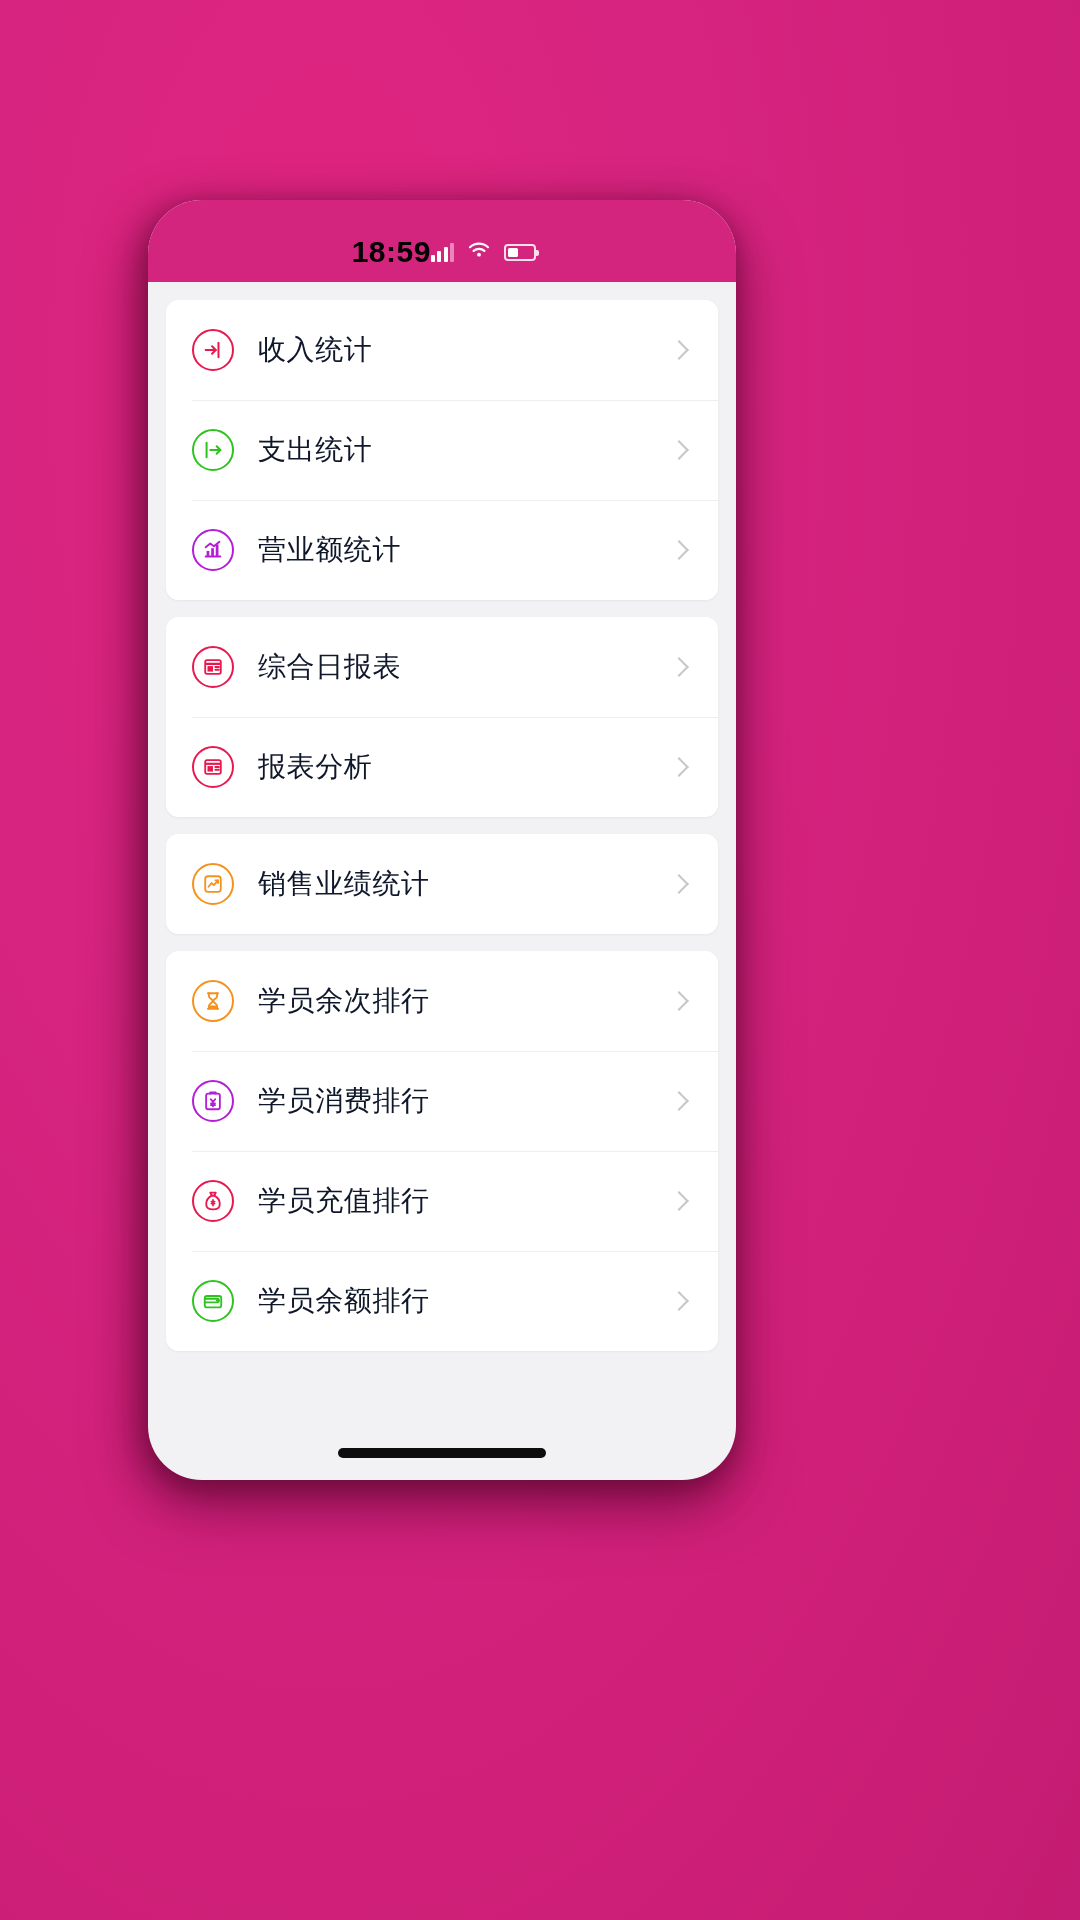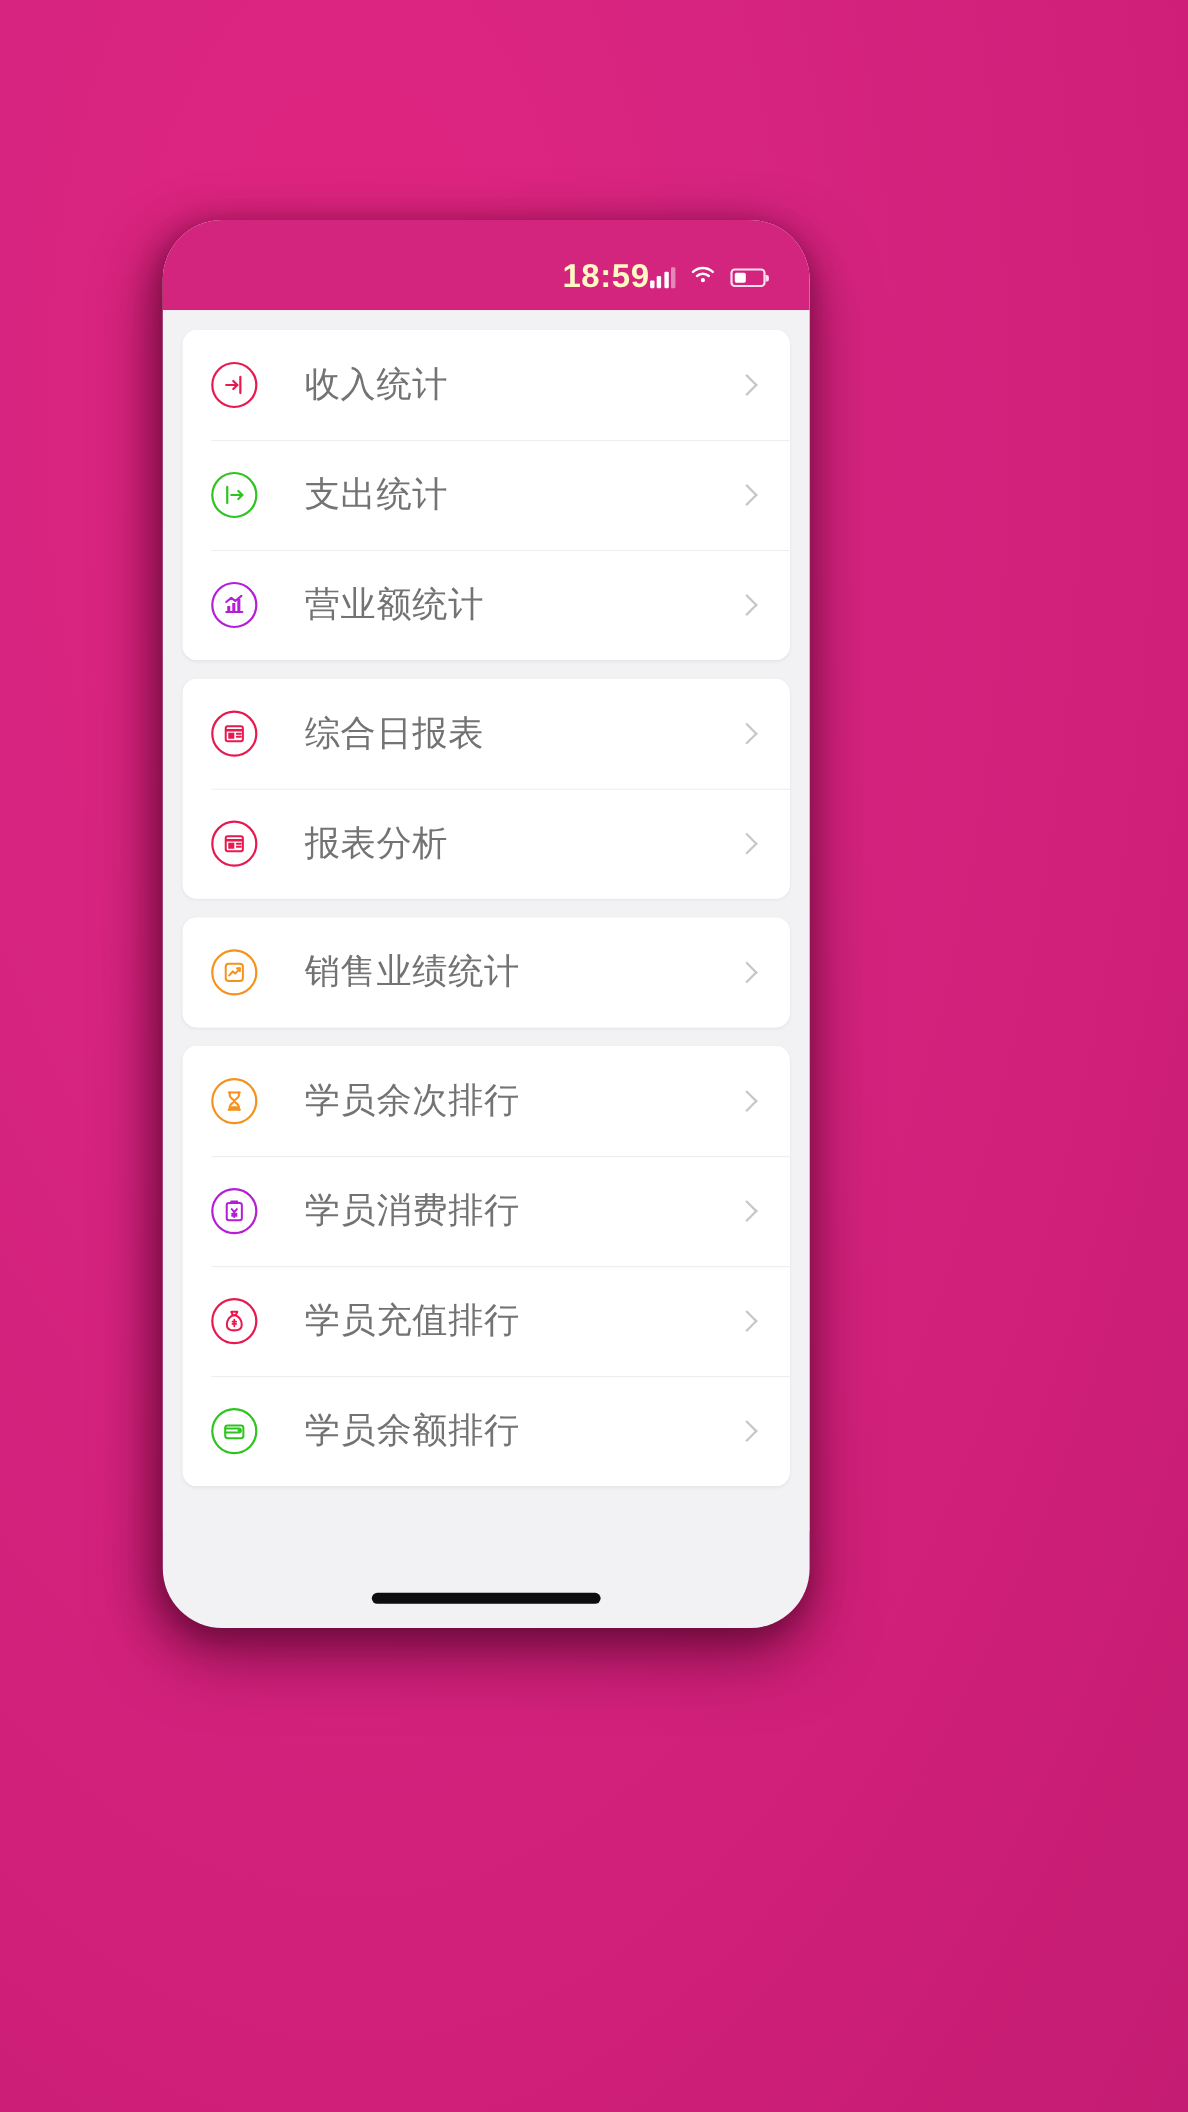--- a/index.html
+++ b/index.html
@@ -25,23 +25,23 @@
        0 26px 60px rgba(86, 6, 46, 0.55),
        0 6px 22px rgba(86, 6, 46, 0.40),
       -10px 10px 40px rgba(96, 8, 52, 0.45);
   }
 
   
   #status-bar {
     height: 82px;
     background: #d4257e;
     display: flex; align-items: center;
-    justify-content: flex-end;
+    justify-content: center;
     padding: 22px 40px 0 44px;
-    color: #fef9c3;
+    color: #000000;
   }
   #status-time {
     font-size: 30px; font-weight: 700;
     letter-spacing: 0.5px;
   }
   #status-icons { display: flex; align-items: center; gap: 13px; }
 
   .signal-bars { display: flex; align-items: flex-end; gap: 2.5px; height: 20px; }
   .signal-bars i { display: block; width: 4px; background: #fff; border-radius: 1px; }
   .signal-bars i:nth-child(1) { height: 7px; }
@@ -119,22 +119,22 @@
   .row-icon {
     width: 42px; height: 42px; flex: 0 0 42px;
     border-radius: 50%;
     border: 2.2px solid currentColor;
     display: flex; align-items: center; justify-content: center;
     margin-right: 24px;
   }
   .row-icon svg { width: 22px; height: 22px; display: block; }
 
   .row-label {
-    font-size: 32px; color: #737373;
-    letter-spacing: 0.6px; flex: 1 1 auto; margin-left: 19px;
+    font-size: 28px; color: #0f172a;
+    letter-spacing: 0.6px; flex: 1 1 auto;
   }
 
   .chev-right {
     width: 14px; height: 14px;
     border-top: 2.6px solid #c6c6cb;
     border-right: 2.6px solid #c6c6cb;
     transform: rotate(45deg);
     margin-right: 8px;
     flex: 0 0 auto;
   }

